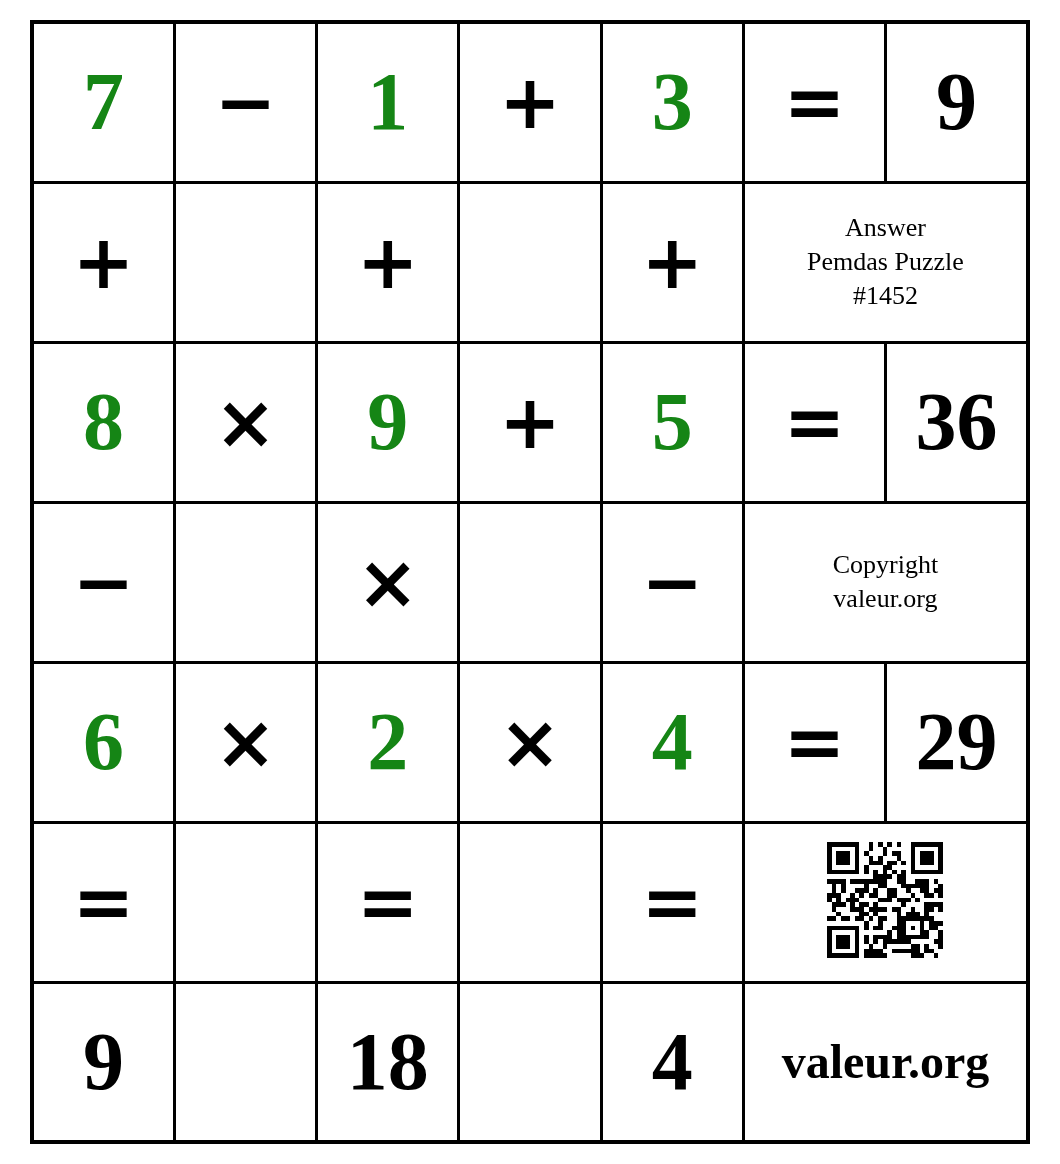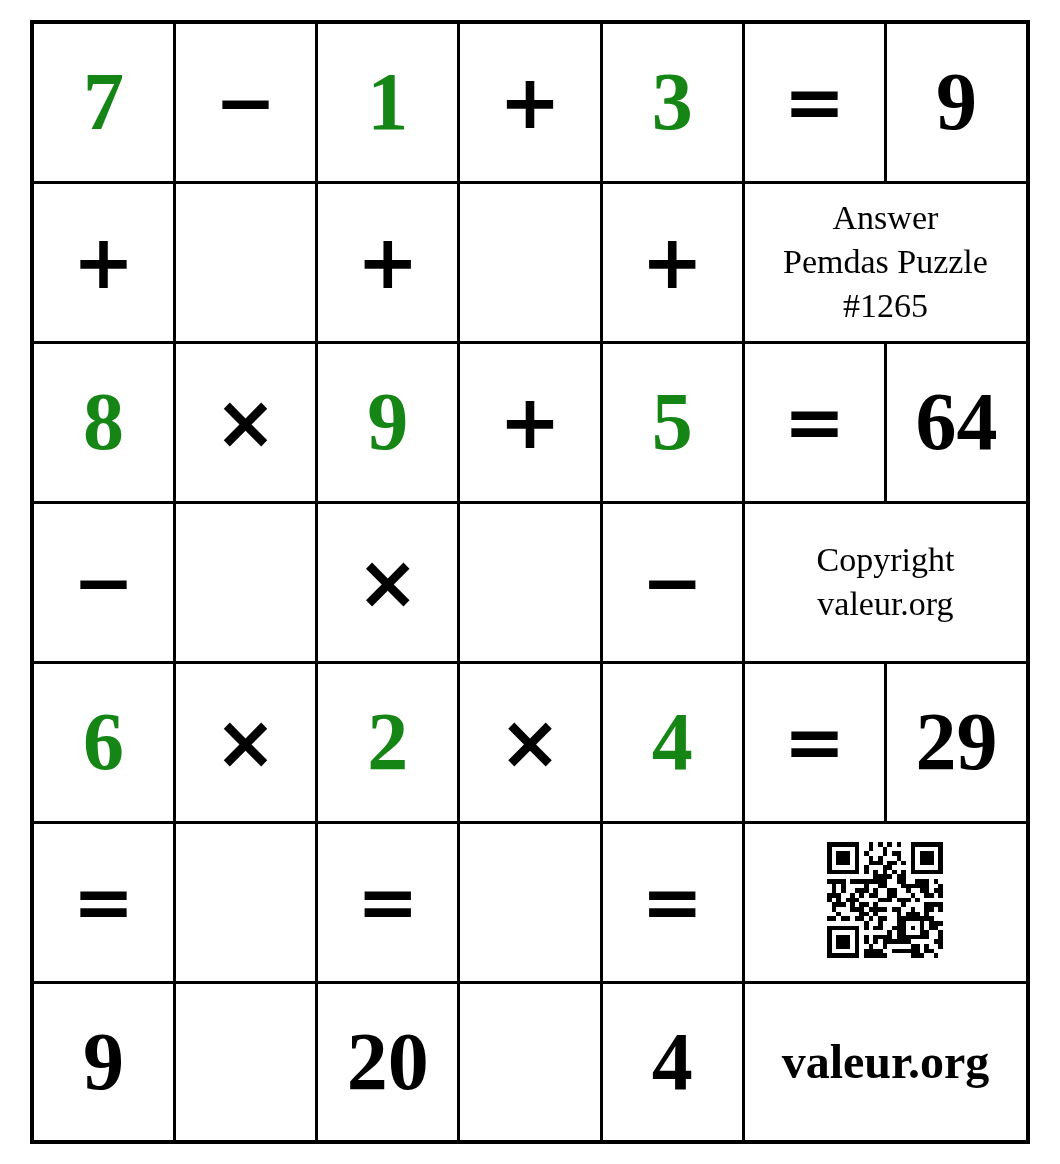--- a/index.html
+++ b/index.html
@@ -43,21 +43,21 @@
   td.number.green{color:var(--green);}
   td.operator{
     font-family:"DejaVu Sans", sans-serif;
     font-weight:bold;
     font-size:74px;
     color:var(--ink);
     line-height:1;
   }
   td.label{
     font-family:"Liberation Serif", serif;
-    font-size:34px;
+    font-size:26px;
     color:var(--ink);
     line-height:1.3;
   }
   td.label.bold{
     font-weight:bold;
     font-size:48px;
   }
   td.qrcell span{display:inline-block;line-height:0;}
   td.qrcell svg{display:block;}
 </style>
@@ -78,31 +78,31 @@
         </tr>
         <tr>
           <td class="operator">+</td>
           <td class="gray"></td>
           <td class="operator">+</td>
           <td class="gray"></td>
           <td class="operator">+</td>
           <td colspan="2" class="label gray">
             <div>Answer</div>
             <div>Pemdas Puzzle</div>
-            <div>#1265</div>
+            <div>#1452</div>
           </td>
         </tr>
         <tr>
           <td class="number green">8</td>
           <td class="operator">×</td>
           <td class="number green">9</td>
           <td class="operator">+</td>
           <td class="number green">5</td>
           <td class="operator">=</td>
-          <td class="number">64</td>
+          <td class="number">36</td>
         </tr>
         <tr>
           <td class="operator">−</td>
           <td class="gray"></td>
           <td class="operator">×</td>
           <td class="gray"></td>
           <td class="operator">−</td>
           <td colspan="2" class="label gray">
             <div>Copyright</div>
             <div>valeur.org</div>
@@ -450,21 +450,21 @@
                   <rect x="18" y="24" width="1" height="1"></rect>
                   <rect x="19" y="24" width="1" height="1"></rect>
                   <rect x="20" y="24" width="1" height="1"></rect>
                   <rect x="23" y="24" width="1" height="1"></rect>
                 </g>
               </svg></span></td>
         </tr>
         <tr>
           <td class="number">9</td>
           <td class="gray"></td>
-          <td class="number">20</td>
+          <td class="number">18</td>
           <td class="gray"></td>
           <td class="number">4</td>
           <td colspan="2" class="label gray bold">
             <div>valeur.org</div>
           </td>
         </tr>
       </tbody>
   </table>
 </div>
 

